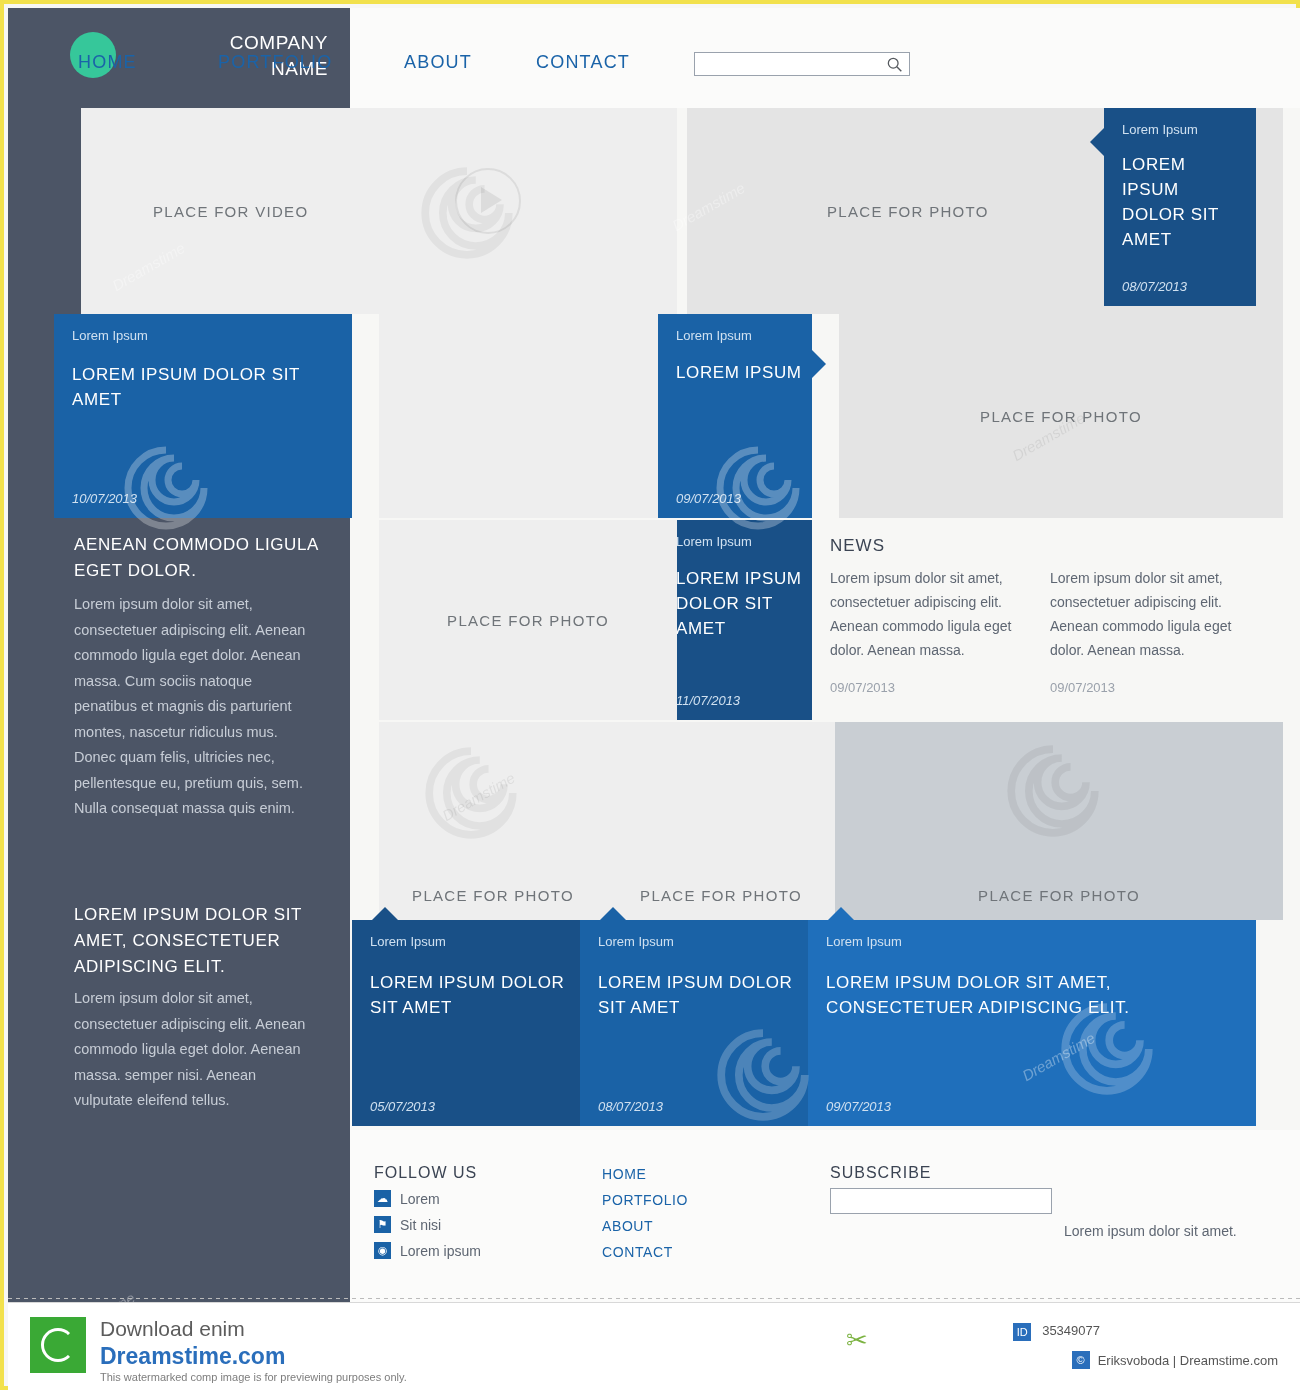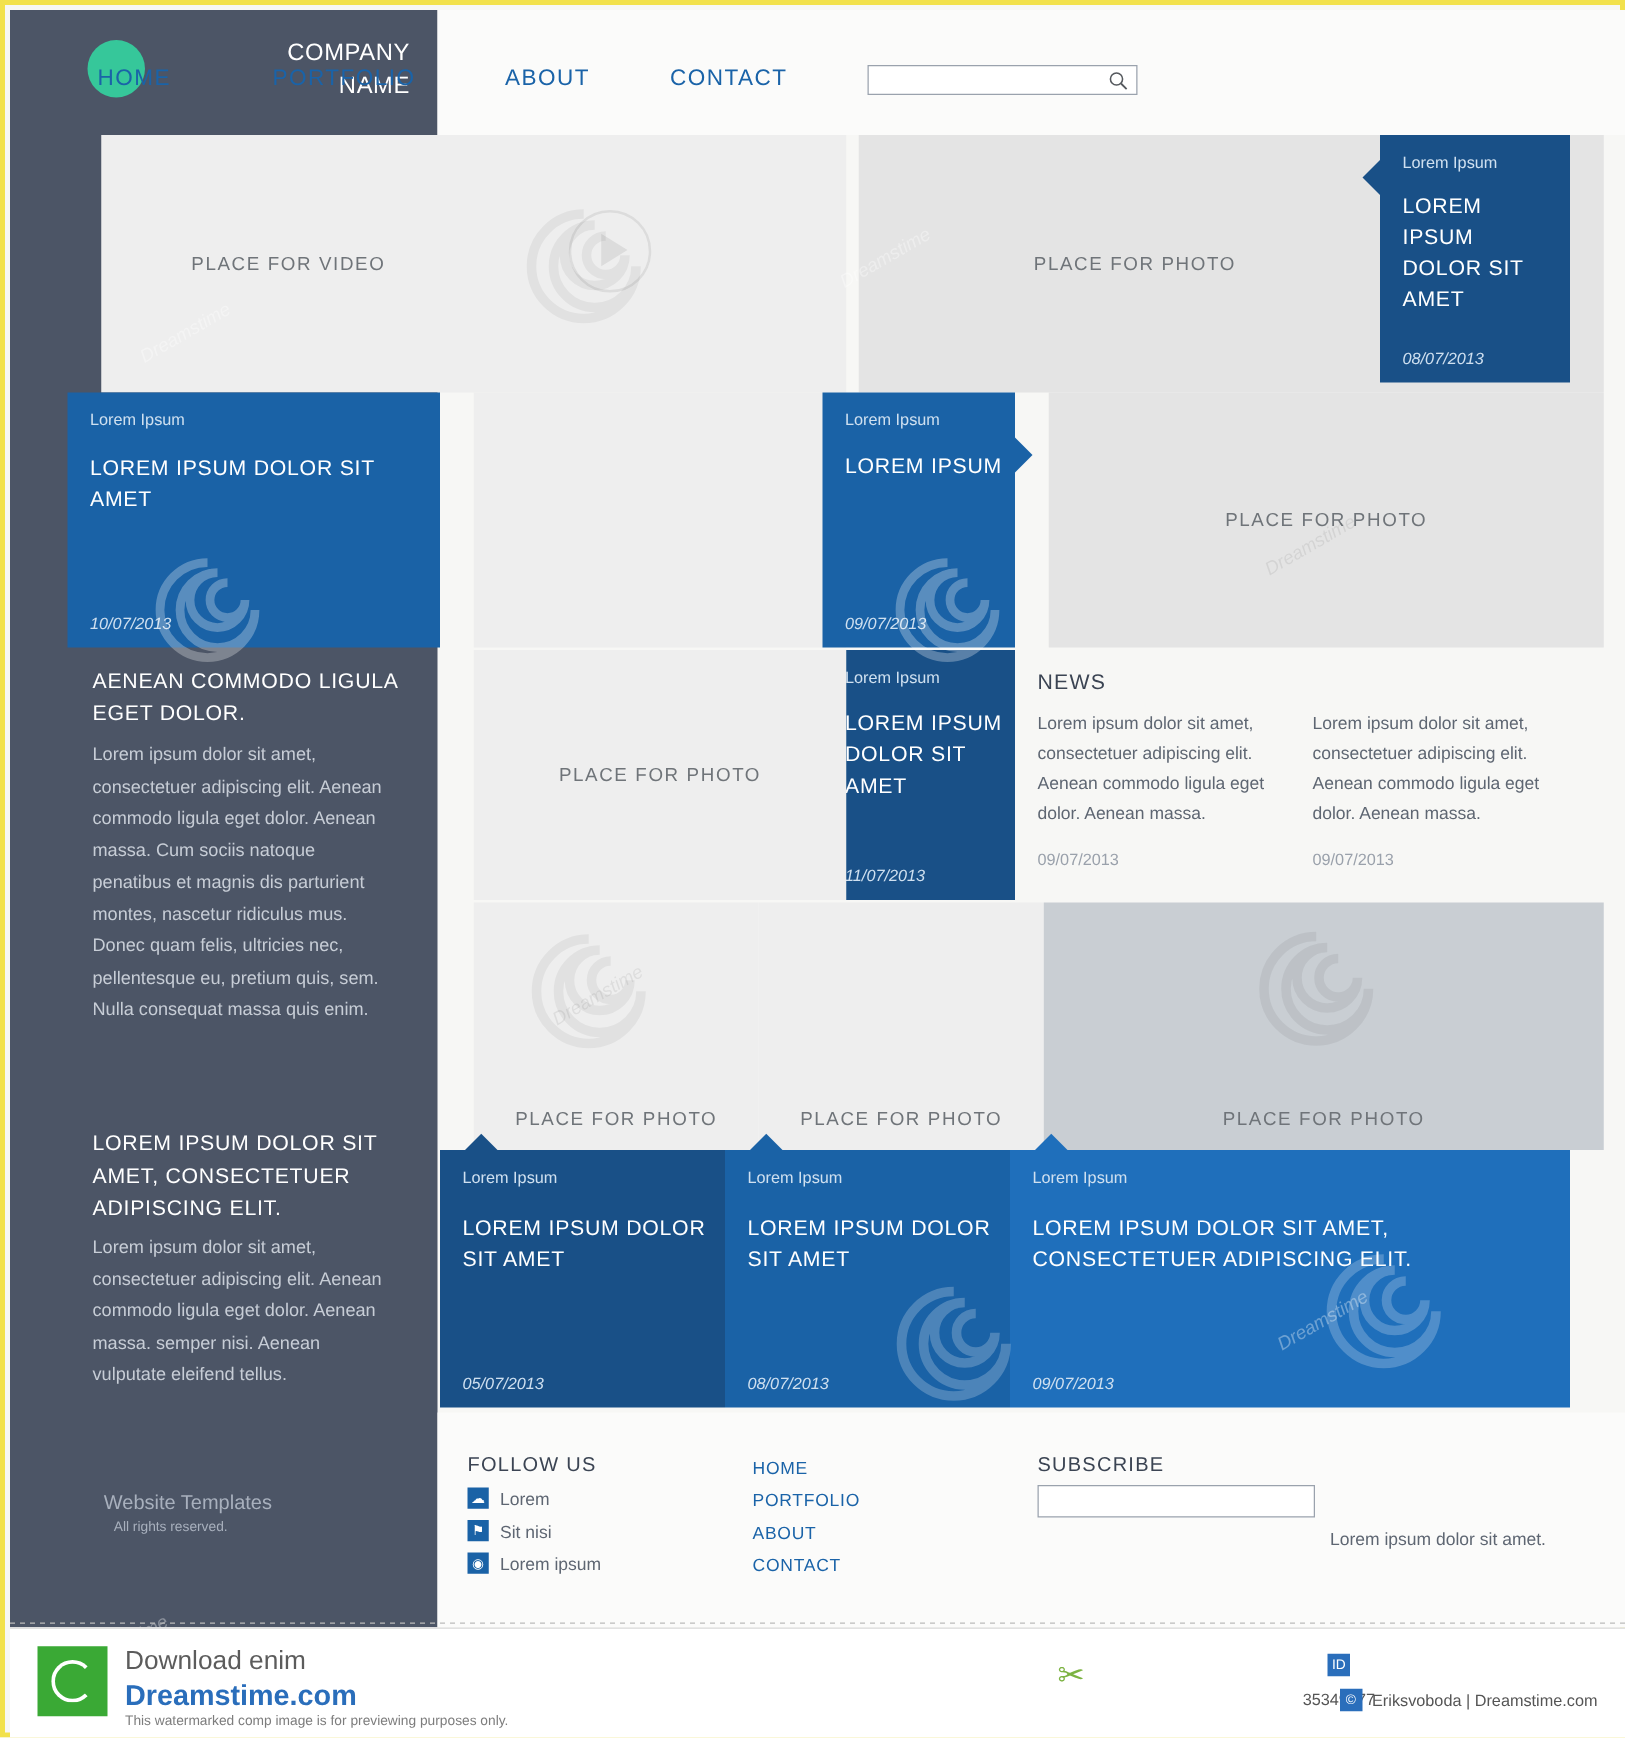--- a/index.html
+++ b/index.html
@@ -177,21 +177,21 @@
   }
   .ds-logo .inner {
     width:34px; height:34px; border:3px solid #ffffff; border-radius:50%;
     border-right-color:transparent;
   }
   .ds-t1 { position:absolute; left:92px; top:14px; font-size:21px; color:#5c5c5c; }
   .ds-t2 { position:absolute; left:92px; top:40px; font-size:23px; font-weight:bold; color:#2a6ebb; }
   .ds-t3 { position:absolute; left:92px; top:68px; font-size:11px; color:#7d7d7d; }
   .ds-id {
     position:absolute; right:200px; top:20px; font-size:13px; color:#555;
-    display:flex; align-items:center; gap:11px;flex-direction:column;
+    display:flex; align-items:flex-start; gap:11px;
   }
   .ds-au {
     position:absolute; right:22px; top:48px; font-size:13px; color:#555;
     display:flex; align-items:center; gap:8px;
   }
   .badge {
     width:18px; height:18px; background:#2a6ebb; color:#fff; font-size:11px;
     display:flex; align-items:center; justify-content:center;
   }
   .scissor { position:absolute; left:838px; top:22px; font-size:26px; color:#7cb342; }
@@ -308,24 +308,20 @@
     <div class="notch-t" style="border-bottom-color:#1f6fbb;"></div>
     <div class="kicker">Lorem Ipsum</div>
     <div class="ttl" style="top:50px; width:416px;">LOREM IPSUM DOLOR SIT AMET, CONSECTETUER ADIPISCING ELIT.</div>
     <div class="date">09/07/2013</div>
   </div>
 
   <div class="sb-h" style="top:524px;">AENEAN COMMODO LIGULA EGET DOLOR.</div>
   <div class="sb-p" style="top:584px;">Lorem ipsum dolor sit amet, consectetuer adipiscing elit. Aenean commodo ligula eget dolor. Aenean massa. Cum sociis natoque penatibus et magnis dis parturient montes, nascetur ridiculus mus. Donec quam felis, ultricies nec, pellentesque eu, pretium quis, sem. Nulla consequat massa quis enim.</div>
   <div class="sb-h" style="top:894px;">LOREM IPSUM DOLOR SIT AMET, CONSECTETUER ADIPISCING ELIT.</div>
   <div class="sb-p" style="top:978px;">Lorem ipsum dolor sit amet, consectetuer adipiscing elit. Aenean commodo ligula eget dolor. Aenean massa. semper nisi. Aenean vulputate eleifend tellus.</div>
-  <div class="sb-foot">
-    <span>Website Templates</span>
-    <small>All rights reserved.</small>
-  </div>
 
   <div class="footer"></div>
   <div class="f-h" style="left:366px; top:1156px;">FOLLOW US</div>
 
   <div class="soc" style="left:366px; top:1182px;">
     <span class="sq">☁</span>
     <span>Lorem</span>
   </div>
   <div class="soc" style="left:366px; top:1208px;">
     <span class="sq">⚑</span>

